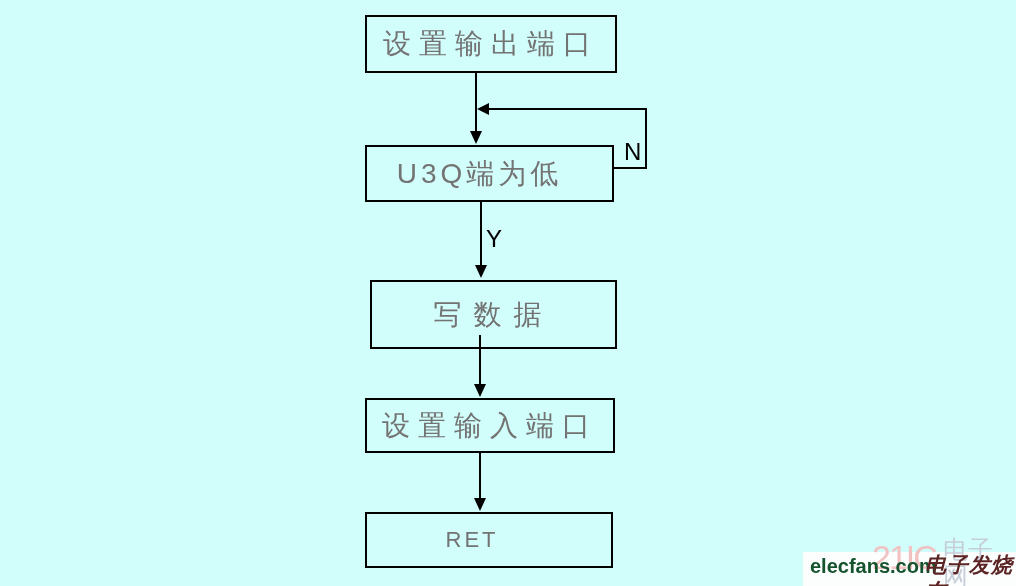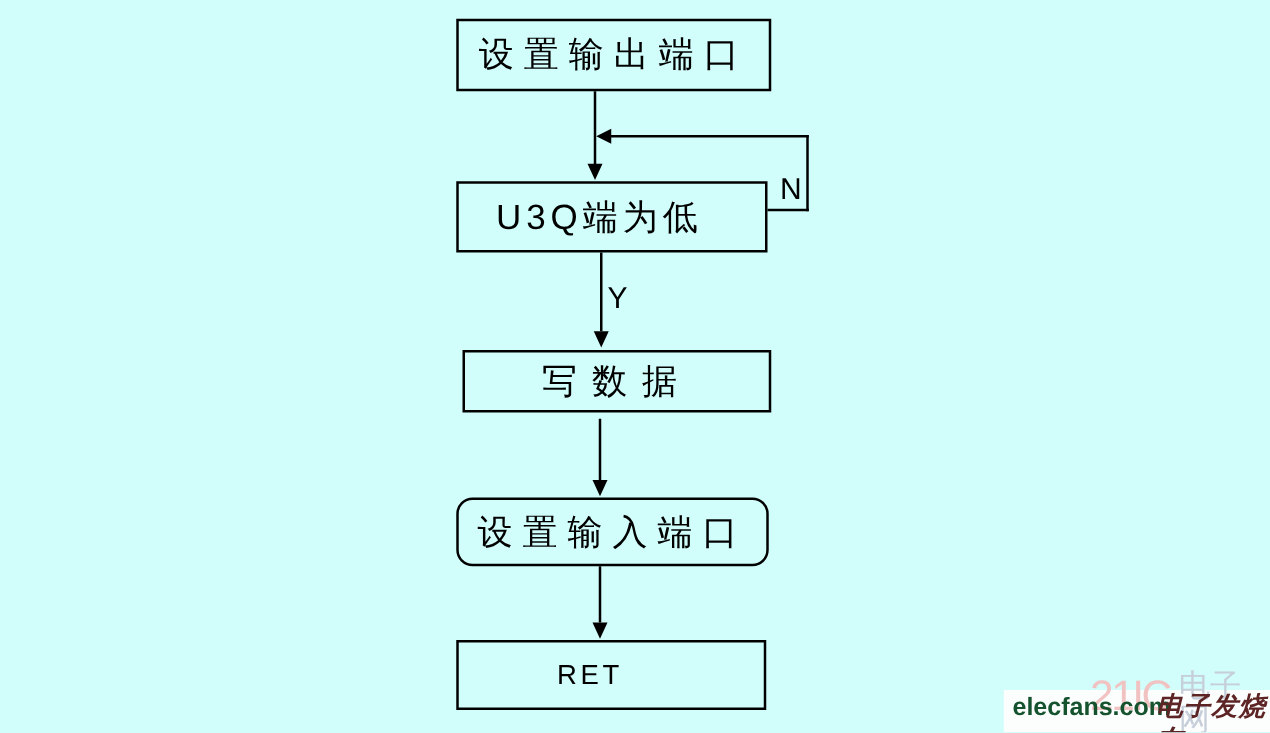--- a/index.html
+++ b/index.html
@@ -15,29 +15,29 @@
   }
   
   .fbox{
     position:absolute;
     box-sizing:border-box;
     border:2px solid #000;
     background:transparent;
     display:flex;
     align-items:center;
     justify-content:center;
-    color:#000000;
+    color:#737373;
     font-size:28px;
     white-space:nowrap;
   }
   .fbox.cjk{letter-spacing:8px;}
   #box1{left:365px;top:15px;width:252px;height:58px;}
   #box2{left:365px;top:145px;width:249px;height:57px;font-size:28px;letter-spacing:4px;padding-right:20px;}
-  #box3{left:370px;top:280px;width:247px;height:50px;letter-spacing:12px;padding-right:0;}
-  #box4{left:365px;top:398px;width:250px;height:55px;border-radius:13px;}
+  #box3{left:370px;top:280px;width:247px;height:69px;letter-spacing:12px;padding-right:0;}
+  #box4{left:365px;top:398px;width:250px;height:55px;}
   #box5{left:365px;top:512px;width:248px;height:56px;font-size:22px;letter-spacing:3px;padding-right:34px;}
 
   
   .hline,.vline{position:absolute;background:#000;}
   #v1{left:475px;top:73px;width:2px;height:60px;}
   #v2{left:480px;top:202px;width:2px;height:63px;}
   #v3{left:479px;top:335px;width:2px;height:49px;}
   #v4{left:479px;top:453px;width:2px;height:45px;}
   #fb-top{left:487px;top:108px;width:160px;height:2px;}
   #fb-right{left:645px;top:108px;width:2px;height:61px;}

